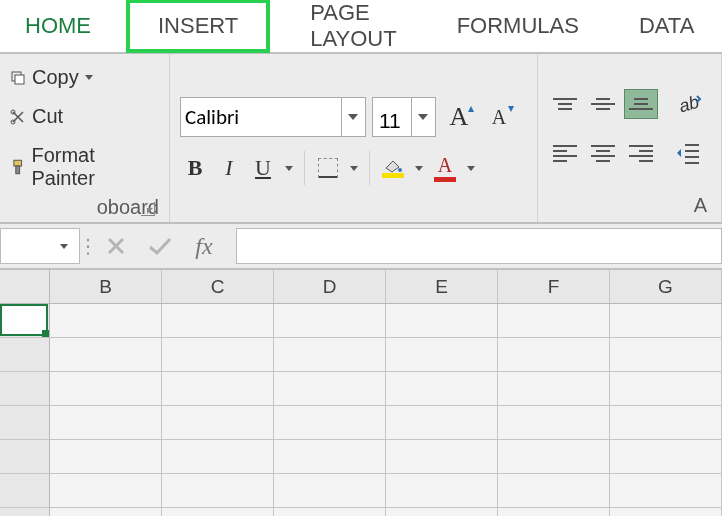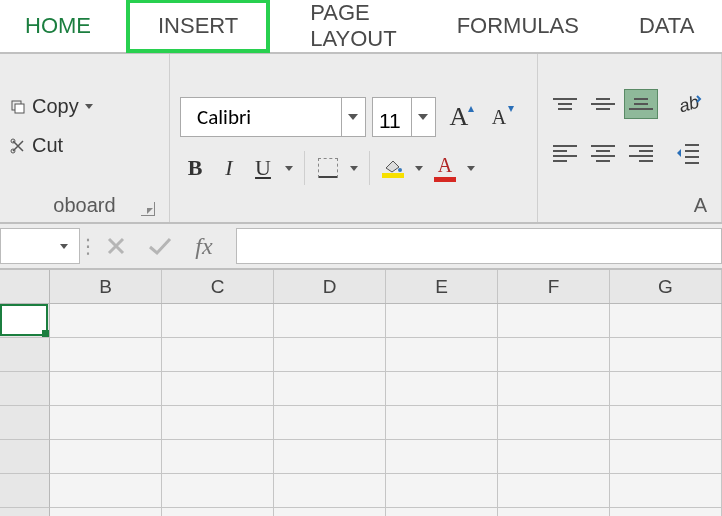--- a/index.html
+++ b/index.html
@@ -9,33 +9,33 @@
 .tabs { height: 54px; background: #fff; border-bottom: 2px solid #c0c0c0; display: flex; align-items: center; padding-left: 5px; }
 .tab { padding: 14px 20px; font-size: 22px; color: #4a4a4a; cursor: pointer; }
 .tab.active { color: #1b7e3f; font-weight: 500; }
 .tab.highlighted { border: 4px solid #28d04f; padding: 10px 28px; margin-left: 15px; }
 
 
 .ribbon { background: #ececec; height: 170px; display: flex; border-bottom: 2px solid #bfbfbf; }
 .group { padding: 8px 10px 2px 10px; border-right: 1px solid #cfcfcf; display: flex; flex-direction: column; }
 .group-last { flex: 1; }
 .group-body { flex: 1; display: flex; flex-direction: column; justify-content: center; gap: 8px; }
-.group-title { height: 30px; display: flex; align-items: center; justify-content: center; font-size: 20px; color: #5a5a5a; position: relative; }
+.group-title { height: 30px; display: flex; align-items: center; justify-content: flex-end; font-size: 20px; color: #5a5a5a; position: relative; }
 .group-launcher { position: absolute; right: 4px; bottom: 4px; width: 14px; height: 14px; border: 1px solid #888; border-top: none; border-left: none; }
 .group-launcher::after { content: ''; position: absolute; right: 1px; bottom: 1px; border: 3px solid transparent; border-top-color: #888; border-left-color: #888; }
 
 
 .clip-row { display: flex; align-items: center; gap: 6px; font-size: 20px; color: #333; padding: 4px 0; cursor: pointer; }
 .clip-icon { width: 16px; height: 16px; }
 
 
 .font-row1 { display: flex; gap: 6px; align-items: center; }
 .combo { background: #fff; border: 1px solid #aaa; display: flex; align-items: center; height: 40px; }
 .combo-font { width: 186px; }
-.combo-font input { border: none; width: 160px; padding: 0 16px; font-size: 21px; font-family: Calibri, sans-serif; background: transparent; }
+.combo-font input { border: none; width: 160px; padding: 0 4px; font-size: 21px; font-family: Calibri, sans-serif; background: transparent; }
 .combo-size { width: 64px; }
 .combo-size input { border: none; width: 38px; padding: 0 6px; font-size: 21px; text-align: left; background: transparent; margin-top: 8px; }
 .combo-arrow { width: 22px; height: 100%; display: flex; align-items: center; justify-content: center; border-left: 1px solid #aaa; cursor: pointer; }
 .tri-down { width: 0; height: 0; border-left: 5px solid transparent; border-right: 5px solid transparent; border-top: 6px solid #555; }
 .tri-down-sm { width: 0; height: 0; border-left: 4px solid transparent; border-right: 4px solid transparent; border-top: 5px solid #555; }
 .sizebtn { width: 34px; height: 40px; display: flex; align-items: center; justify-content: center; cursor: pointer; position: relative; font-family: 'Times New Roman', serif; }
 .sizebtn .big { font-size: 26px; color: #333; }
 .sizebtn .caret-up { position: absolute; top: 4px; right: 2px; color: #2a6fb8; font-size: 12px; }
 .sizebtn .caret-dn { position: absolute; top: 4px; right: 2px; color: #2a6fb8; font-size: 12px; }
 
@@ -113,20 +113,27 @@
         <span class="tri-down-sm"></span>
       </div>
       <div class="clip-row">
         <svg class="clip-icon" viewBox="0 0 16 16">
             <path d="M3 3l10 10M13 3L3 13" stroke="#555" stroke-width="1.5" fill="none"></path>
             <circle cx="3" cy="13" r="2" fill="none" stroke="#555"></circle>
             <circle cx="3" cy="3" r="2" fill="none" stroke="#555"></circle>
           </svg>
         <span>Cut</span>
       </div>
+      <div class="clip-row">
+        <svg class="clip-icon" viewBox="0 0 16 16">
+            <rect x="4" y="1" width="8" height="6" fill="#e8c060" stroke="#555"></rect>
+            <rect x="6" y="7" width="4" height="8" fill="#888" stroke="#555"></rect>
+          </svg>
+        <span>Format Painter</span>
+      </div>
     </div>
     <div class="group-title">
       <span>oboard</span>
       <span class="group-launcher"></span>
     </div>
   </div>
 
   <div class="group" style="width:368px">
     <div class="group-body">
       <div class="font-row1">

